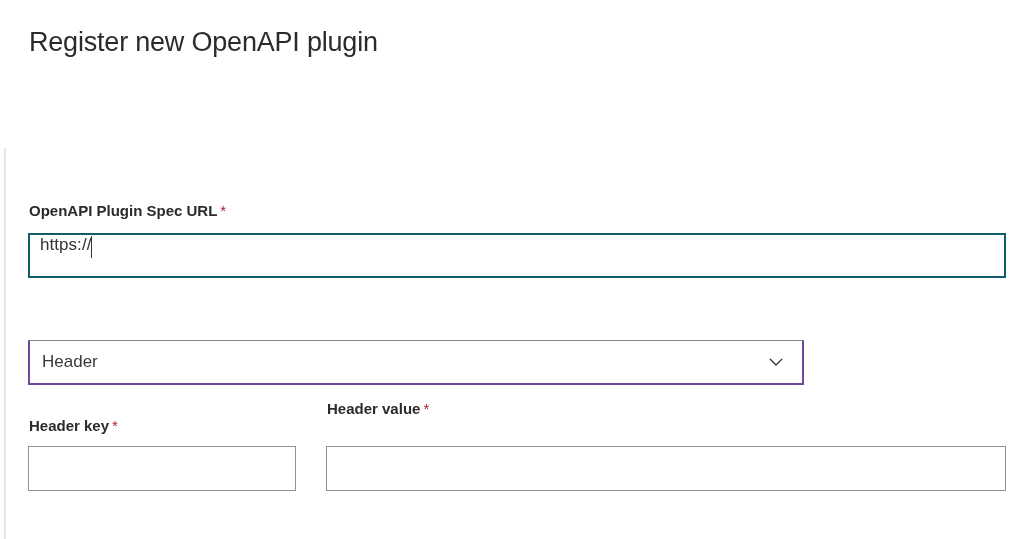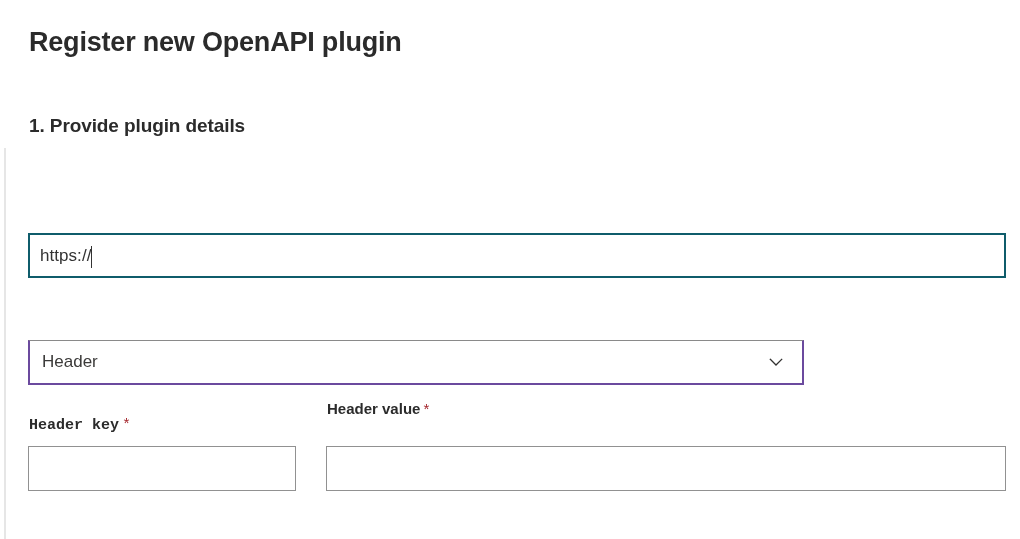--- a/index.html
+++ b/index.html
@@ -31,21 +31,21 @@
     height: 391px;
     background: #e6e6e6;
   }
 
   .page-title {
     position: absolute;
     left: 29px;
     top: 24px;
     font-size: 27px;
     line-height: 36px;
-    font-weight: 700;
+    font-weight: 400;
     letter-spacing: -0.2px;
     color: #2b2b2b;
     white-space: nowrap;
   }
 
   .section-title {
     position: absolute;
     left: 29px;
     top: 112px;
     font-size: 19px;
@@ -88,21 +88,21 @@
   .url-wrap {
     position: absolute;
     left: 28px;
     top: 233px;
     width: 978px;
     height: 45px;
     box-sizing: border-box;
     border: 2px solid #0f5c6b;
     background: #ffffff;
     display: flex;
-    align-items: center;
+    align-items: flex-start;
     padding: 0 10px;
   }
   .url-text {
     font-size: 17px;
     color: #333333;
     white-space: nowrap;
     letter-spacing: 0.05px;
   }
   .url-caret {
     display: inline-block;
@@ -149,39 +149,41 @@
 </style>
 </head>
 <body>
 
 <div class="page">
 
   <div class="left-rule"></div>
 
   <div class="page-title">Register new OpenAPI plugin</div>
 
-  <div class="section-title">1. Provide plugin details</div>
 
+  <div class="field-label" style="left:29px; top:200px;">
+    <span>OpenAPI Plugin Spec URL</span><span class="req-star">*</span>
+  </div>
 
   <div class="url-wrap">
     <span class="url-text">https://</span>
       <span class="url-caret"></span>
   </div>
 
 
   <div class="dropdown">
     <span class="dropdown-value">Header</span>
     <span class="chevron-down">
       <svg viewBox="0 0 16 16" width="16" height="16" aria-hidden="true">
         <path d="M2.3 5.3 L8 11 L13.7 5.3" fill="none" stroke="#323130" stroke-width="1.3" stroke-linecap="square"></path>
       </svg>
     </span>
   </div>
 
-  <div class="field-label" style="left:29px; top:415px;font-family:Liberation Mono, monospace;">
+  <div class="field-label" style="left:29px; top:415px;">
     <span>Header key</span><span class="req-star">*</span>
   </div>
 
   <input class="txtfield" type="text" style="left: 28px; top: 446px; width: 268px; height: 45px;" value="">
 
   <div class="field-label" style="left:327px; top:398px;">
     <span>Header value</span><span class="req-star">*</span>
   </div>
 
   <input class="txtfield" type="text" style="left: 326px; top: 446px; width: 680px; height: 45px;" value="">

